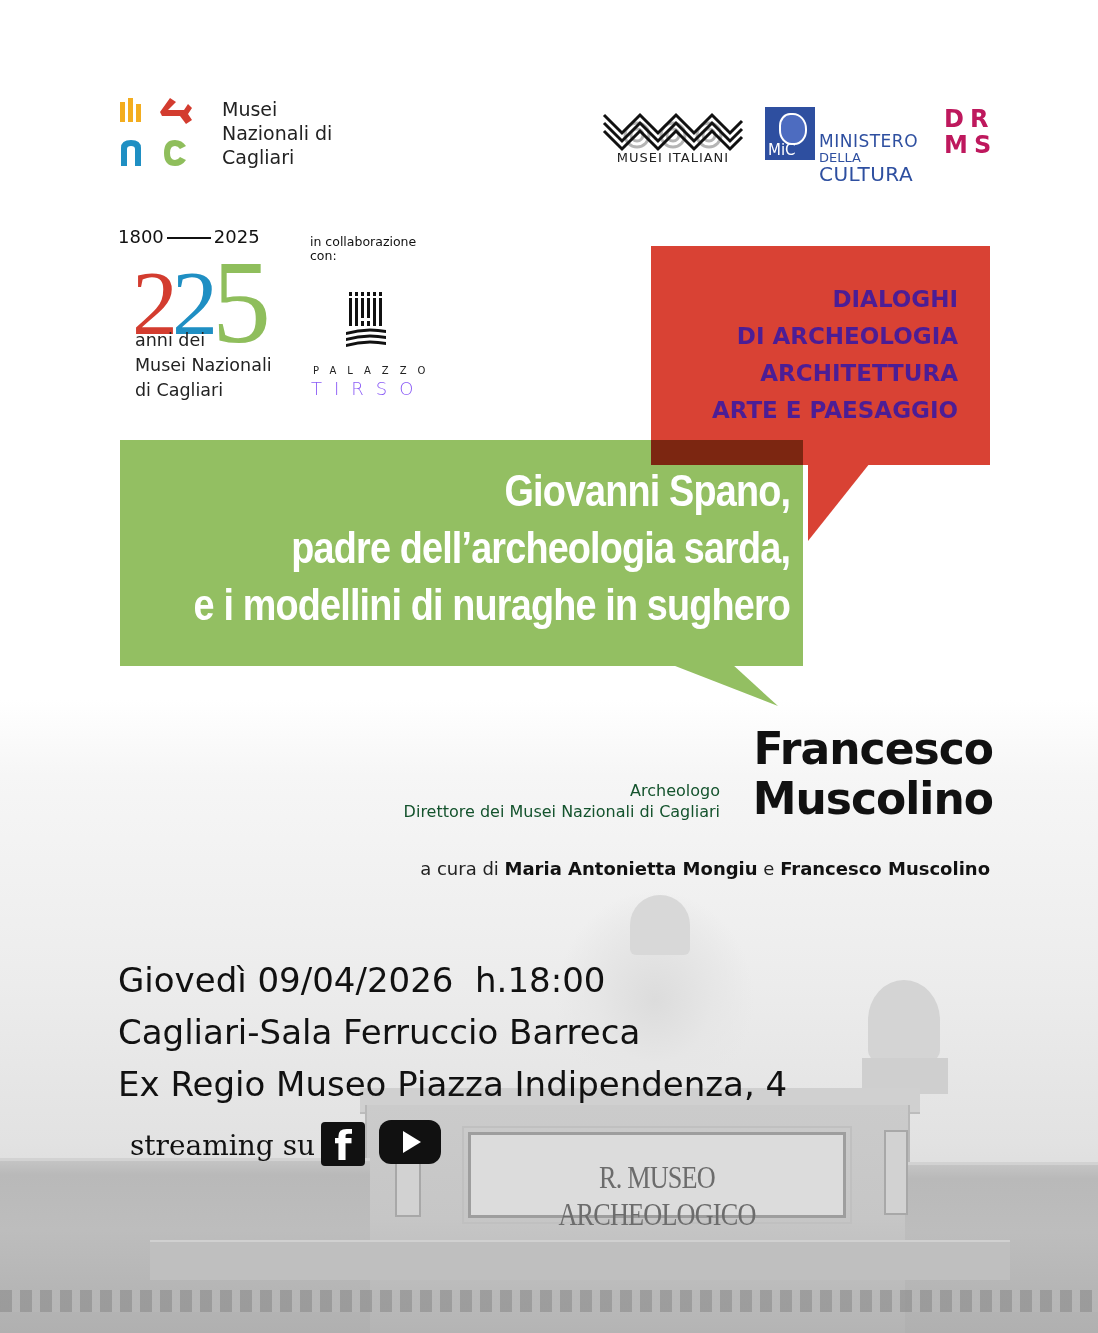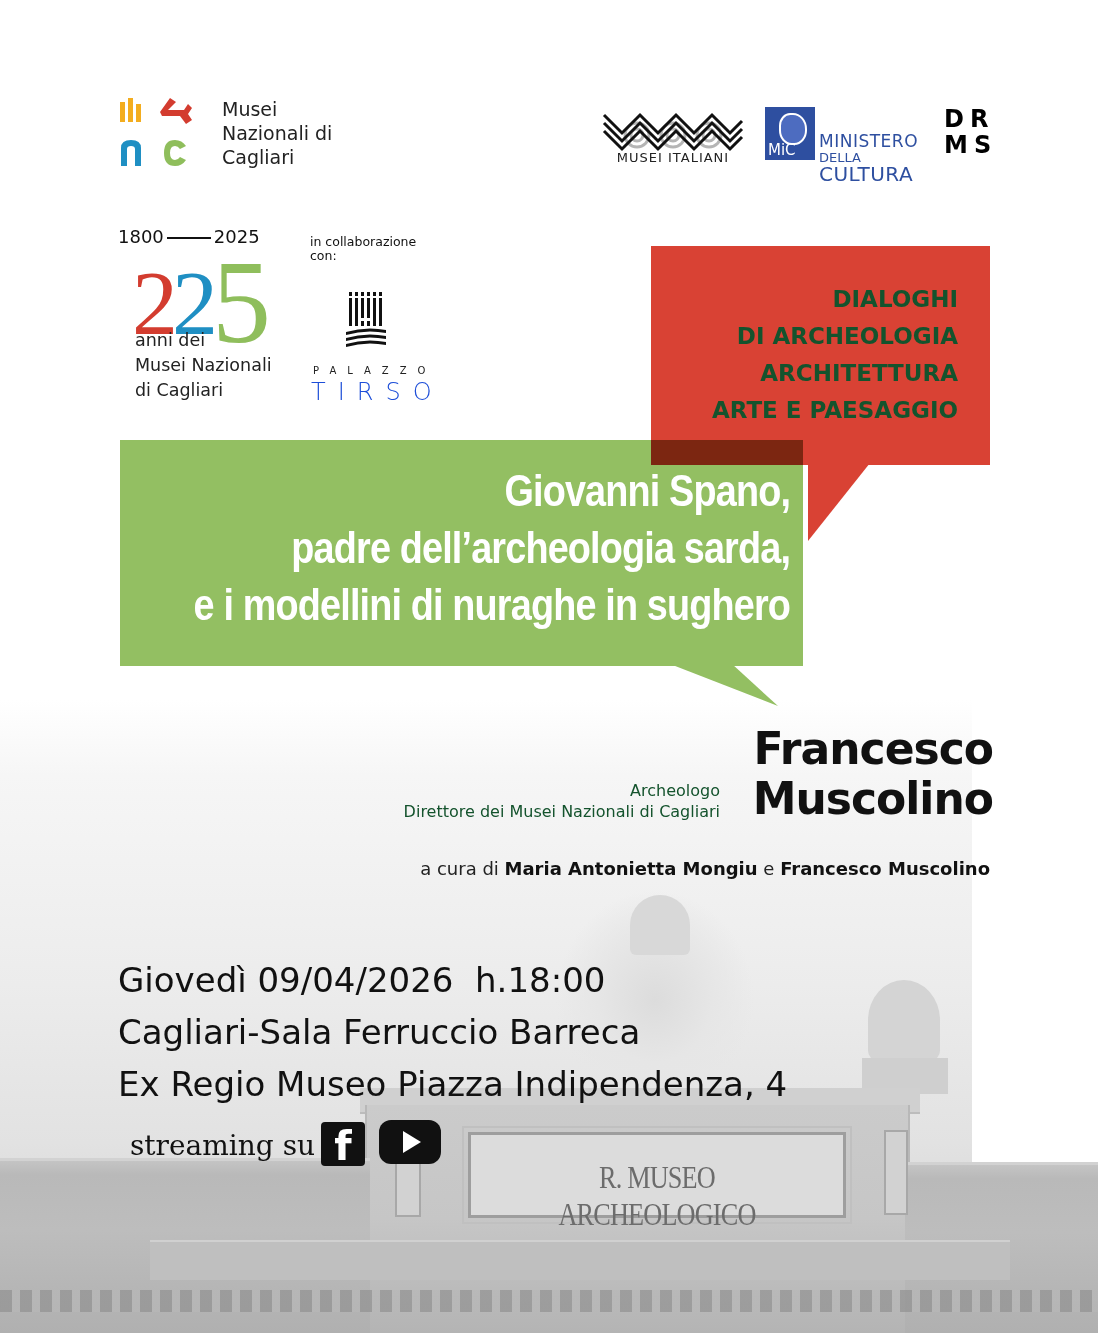--- a/index.html
+++ b/index.html
@@ -1,21 +1,21 @@
 <!DOCTYPE html>
 <html><head>
 <meta charset="utf-8">
 <style>
   * { box-sizing: border-box; margin: 0; padding: 0; }
   html, body { width: 1098px; height: 1333px; overflow: hidden; background: #ffffff; }
   body { position: relative; font-family: "DejaVu Sans", sans-serif; color: #111; }
 
   
   .photo-bg {
-    position: absolute; left: 0; top: 700px; width: 972px; height: 633px;
+    position: absolute; left: 0; top: 700px; width: 1098px; height: 633px;
     background: linear-gradient(to bottom, #ffffff 0%, #f6f6f6 12%, #ececec 45%, #e2e2e2 70%, #c9c9c9 100%);
   }
   .photo-bg .crest {
     position: absolute; left: 555px; top: 190px; width: 200px; height: 200px;
     background: radial-gradient(ellipse at 50% 55%, #dcdcdc 0%, #e6e6e6 40%, rgba(240,240,240,0) 70%);
   }
   .photo-bg .crown {
     position: absolute; left: 630px; top: 195px; width: 60px; height: 60px; border-radius: 50% 50% 10% 10%;
     background: #d8d8d8;
   }
@@ -85,21 +85,21 @@
   .mic-block-text { position: absolute; left: 3px; bottom: 1px; font-size: 15px; color: #fff; font-family: "DejaVu Sans", sans-serif; }
   .mic-face { position: absolute; left: 14px; top: 6px; width: 28px; height: 32px; border-radius: 40% 50% 45% 45%; background: #4d6cc0; border: 2px solid #fff; }
   .mic-label {
     position: absolute; left: 819px; top: 105px; font-family: "DejaVu Sans", sans-serif; color: #2e4fa0; line-height: 1; margin-top: 28px;
   }
   .mic-label .l1 { font-size: 17px; display:block; letter-spacing: 0.5px; }
   .mic-label .l2 { font-size: 13px; display:block; margin-top: 1px; }
   .mic-label .l3 { font-size: 20px; display:block; margin-top: 0px; letter-spacing: 0.5px; }
   .drms {
     position: absolute; left: 944px; top: 106px; font-family: "DejaVu Sans", sans-serif; font-weight: bold;
-    color: #000000; font-size: 24px; line-height: 26px; letter-spacing: 6px;
+    color: #be185d; font-size: 24px; line-height: 26px; letter-spacing: 6px;
   }
 
   
   .years {
     position: absolute; left: 118px; top: 226px; font-family: "DejaVu Sans", sans-serif; font-size: 18px; color: #111;
   }
   .years .dash { display: inline-block; width: 44px; height: 2px; background: #111; vertical-align: middle; margin: 0 3px; }
   .big-225 { position: absolute; left: 120px; top: 236px; font-family: "Liberation Serif", serif; font-size: 92px; line-height: 1; letter-spacing: -6px; margin-left: 12px; }
   .big-225 .d1 { color: #d33c2f; }
   .big-225 .d2 { color: #1f8fc3; }
@@ -109,31 +109,31 @@
   }
 
   .collab {
     position: absolute; left: 310px; top: 235px; font-family: "DejaVu Sans", sans-serif; font-size: 12.5px; line-height: 14px; color: #111;
   }
   .tirso-mark { position: absolute; left: 344px; top: 292px; width: 44px; height: 58px; }
   .tirso-small {
     position: absolute; left: 313px; top: 365px; font-family: "DejaVu Sans", sans-serif; font-size: 10px; letter-spacing: 11px; color: #222;
   }
   .tirso-big {
-    position: absolute; left: 311px; top: 378px; font-family: "DejaVu Sans", sans-serif; font-size: 24px; letter-spacing: 12px; color: #1d4ed8; font-weight: 300;
+    position: absolute; left: 311px; top: 378px; font-family: "DejaVu Sans", sans-serif; font-size: 18px; letter-spacing: 12px; color: #8b5cf6; font-weight: 300;
   }
 
   
   .red-bubble {
     position: absolute; left: 651px; top: 246px; width: 339px; height: 219px; background: #d94234;
   }
   .red-tail { position: absolute; left: 800px; top: 463px; width: 70px; height: 80px; }
   .red-text {
     position: absolute; right: 140px; top: 281px; text-align: right;
-    font-family: "DejaVu Sans", sans-serif; font-weight: bold; color: #14532d; font-size: 23px; line-height: 37px;
+    font-family: "DejaVu Sans", sans-serif; font-weight: bold; color: #4c1d95; font-size: 23px; line-height: 37px;
   }
 
   
   .green-bubble {
     position: absolute; left: 120px; top: 440px; width: 683px; height: 226px; background: #93bf62;
   }
   .overlap {
     position: absolute; left: 651px; top: 440px; width: 152px; height: 25px; background: #7c2611;
   }
   .green-tail { position: absolute; left: 670px; top: 664px; width: 110px; height: 44px; }

